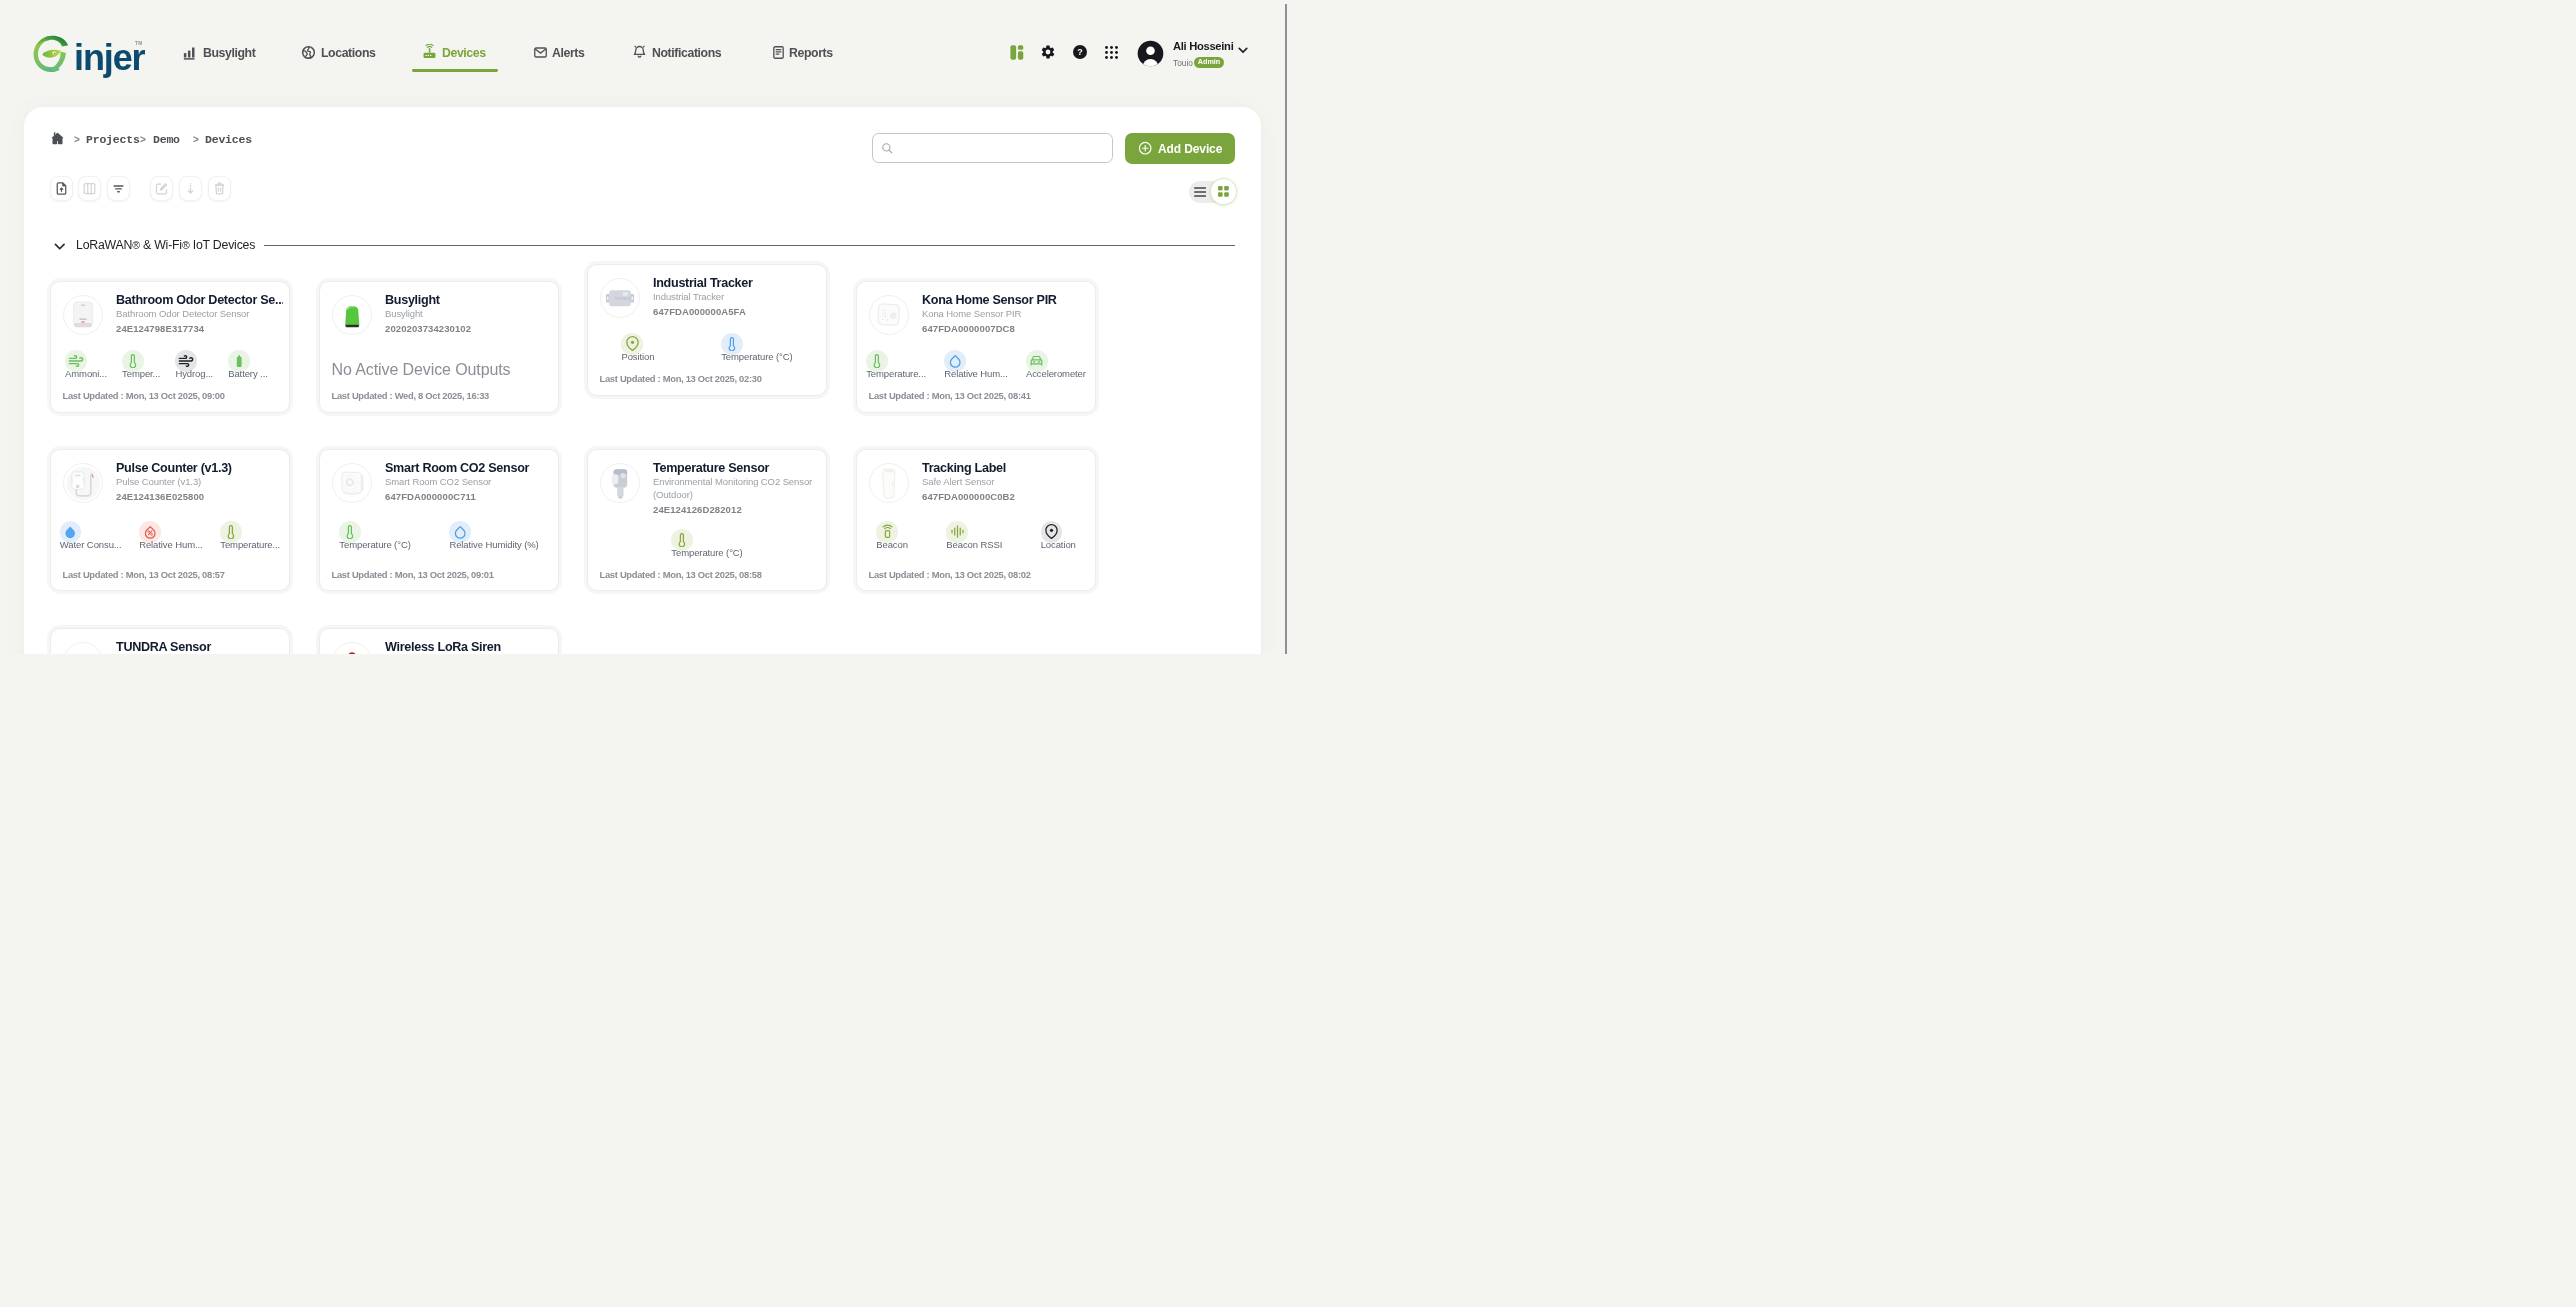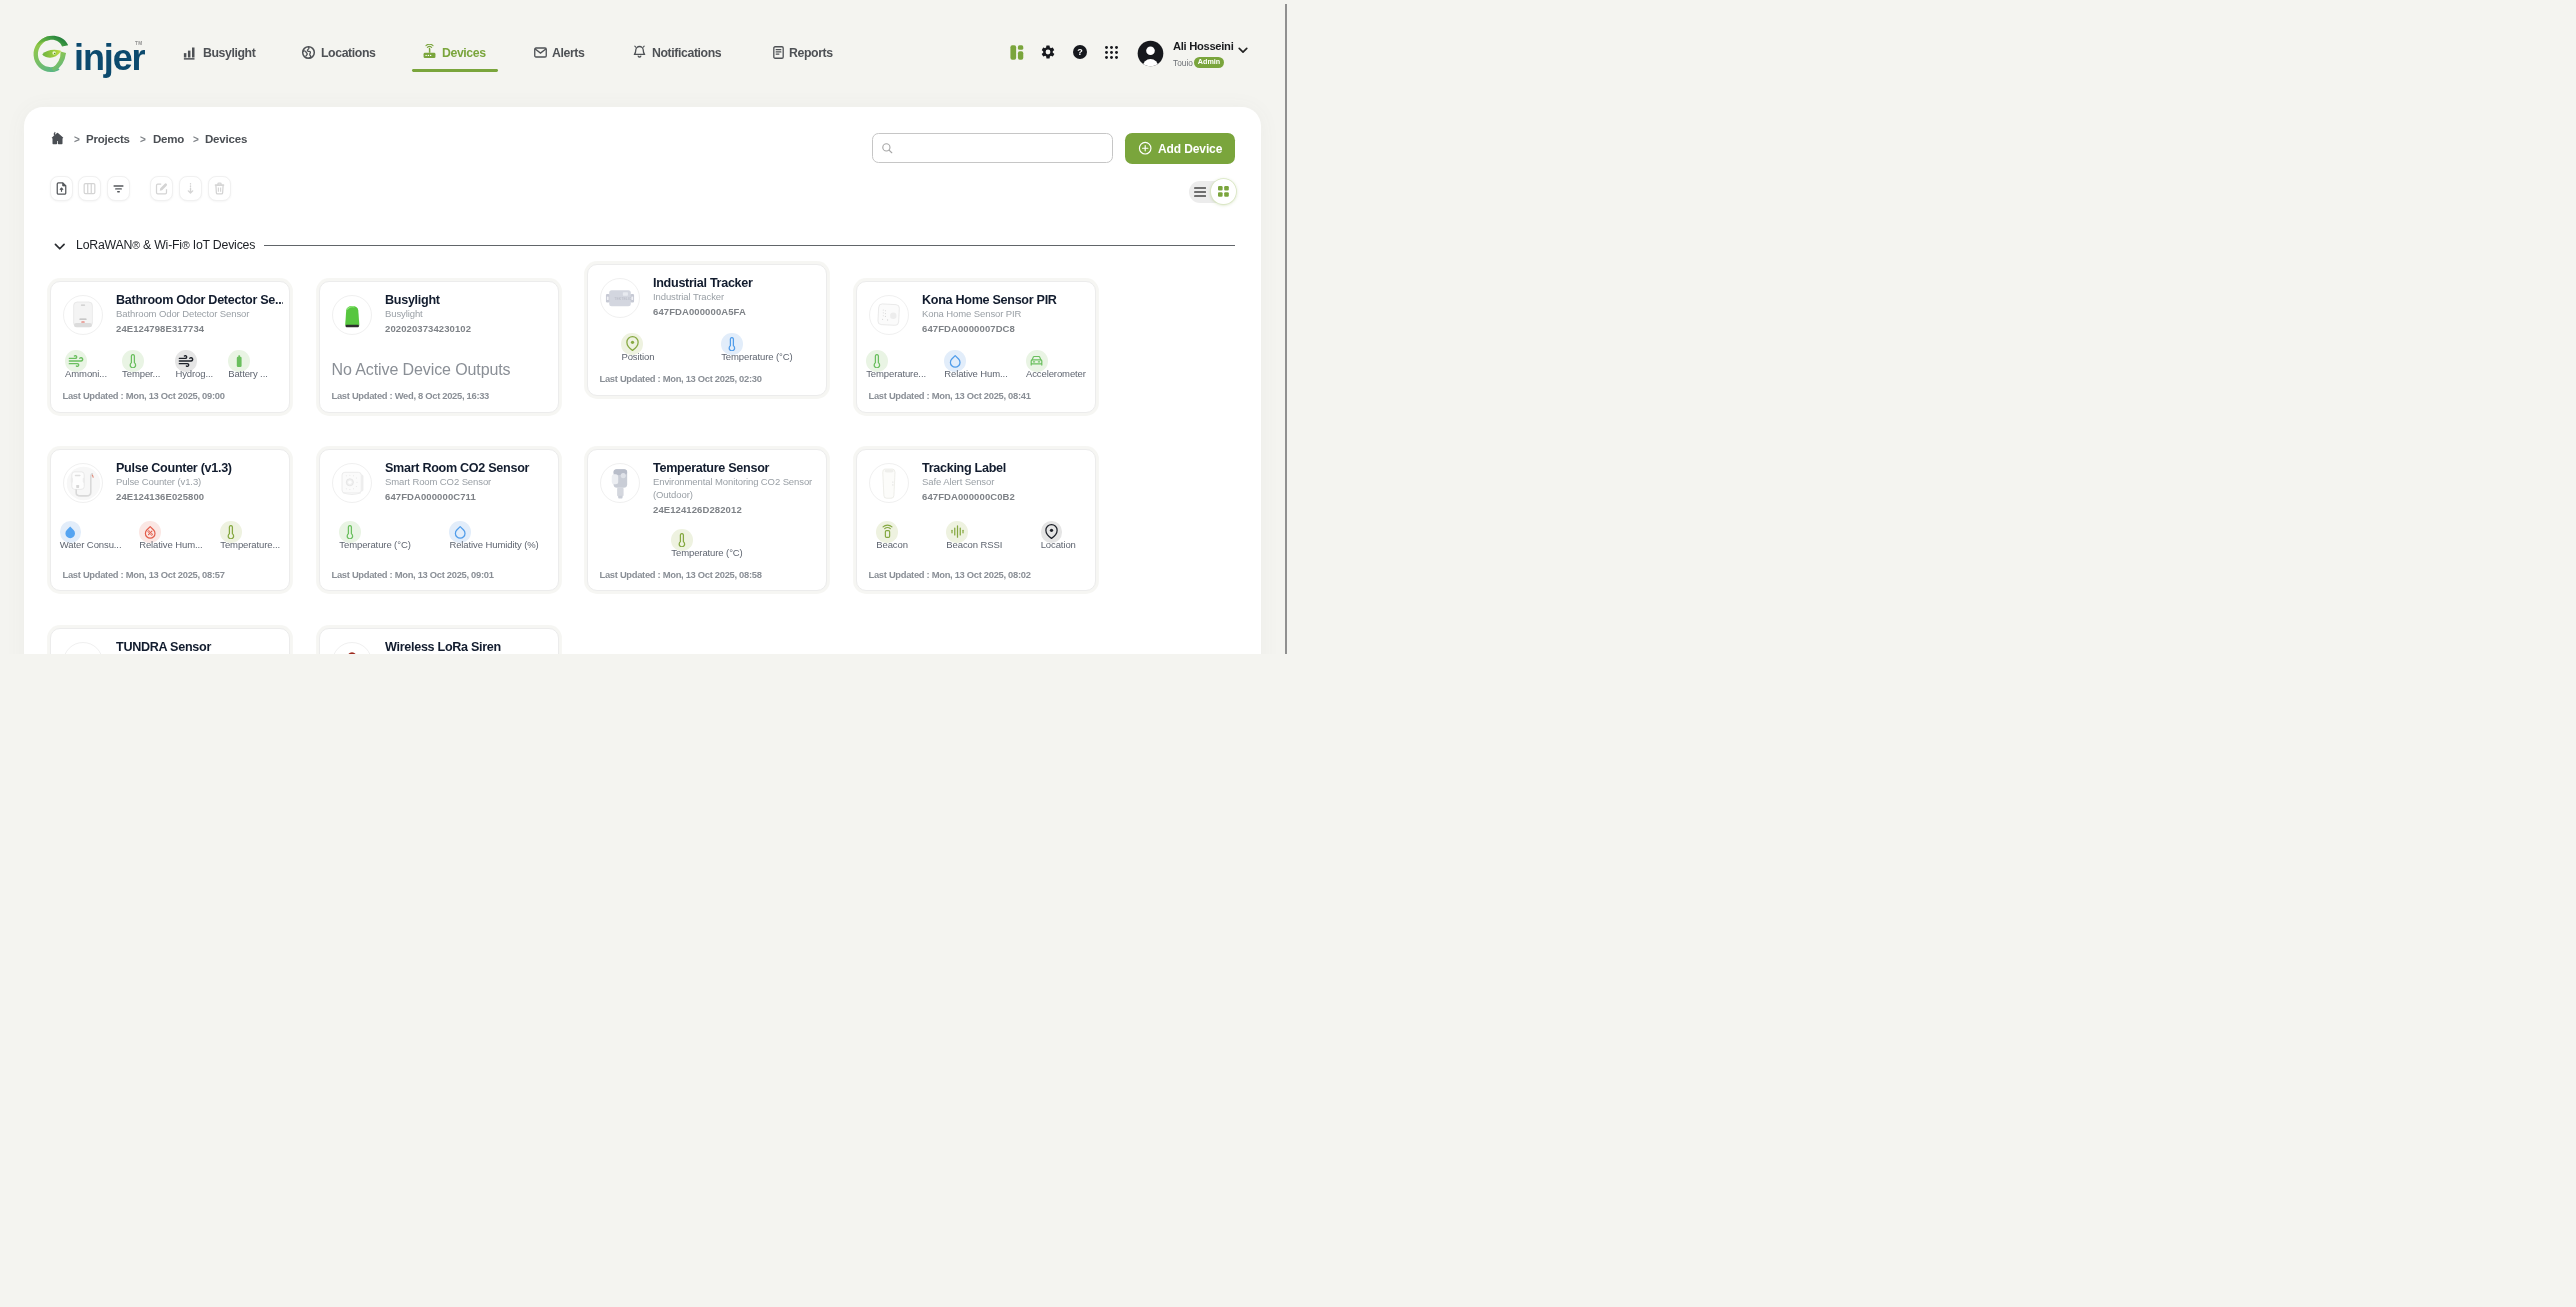--- a/index.html
+++ b/index.html
@@ -1,19 +1,19 @@
 <!DOCTYPE html>
 <html style="font-size:11.5px"><head><meta charset="utf-8">
 <style>
 * { margin:0; padding:0; box-sizing:border-box; }
 html,body { width:1288px; height:654px; background:#f4f4f0; font-family:"Liberation Sans",sans-serif; overflow:hidden; position:relative; }
 .abs { position:absolute; }
 .navlab { position:absolute; font-size:12.3px; font-weight:700; color:#4e5155; letter-spacing:-0.4px; }
 .panel { position:absolute; left:24px; top:107px; width:1237px; height:793px; background:#fff; border-radius:19px; box-shadow:0 1.4px 21.6px rgba(100,100,90,.05); }
-.crumb { position:absolute; font-size:11.5px; font-weight:700; color:#4b4f54; letter-spacing:-0.2px; }
+.crumb { position:absolute; font-size:11.5px; font-weight:700; color:#4b4f54; letter-spacing:-0.2px;font-family:Liberation Mono, monospace; }
 .csep { position:absolute; font-size:10px; font-weight:700; color:#7f8388; }
 .tbtn { position:absolute; width:23px; height:24.5px; top:176px; background:#fff; border:0.7px solid #f1f1f1; border-radius:8px; box-shadow:0 0.7px 2.2px rgba(0,0,0,.05); display:flex; align-items:center; justify-content:center; }
 .card { position:absolute; background:#fff; border:0.7px solid #ececec; border-radius:10px; box-shadow:0 0 0 2.9px rgba(234,234,228,.45); }
 .ava { position:absolute; left:12.3px; top:13px; width:40px; height:40px; border-radius:50%; border:1.4px solid #f0f0f0; background:#fff; display:flex; align-items:center; justify-content:center; overflow:hidden; }
 .hgroup { position:absolute; left:65px; top:10.8px; width:167px; }
 .ttl { font-size:12.6px; font-weight:700; color:#121c2e; letter-spacing:-0.3px; white-space:nowrap; overflow:hidden; }
 .sub { font-size:9.5px; color:#9aa0a6; letter-spacing:-0.1px; margin-top:1.4px; line-height:12.6px; }
 .did { font-size:9.5px; font-weight:700; color:#7e8287; letter-spacing:0.1px; margin-top:2.2px; }
 .chips { position:absolute; left:0; width:100%; display:flex; justify-content:space-around; }
 .chip { display:flex; flex-direction:column; align-items:flex-start; }

